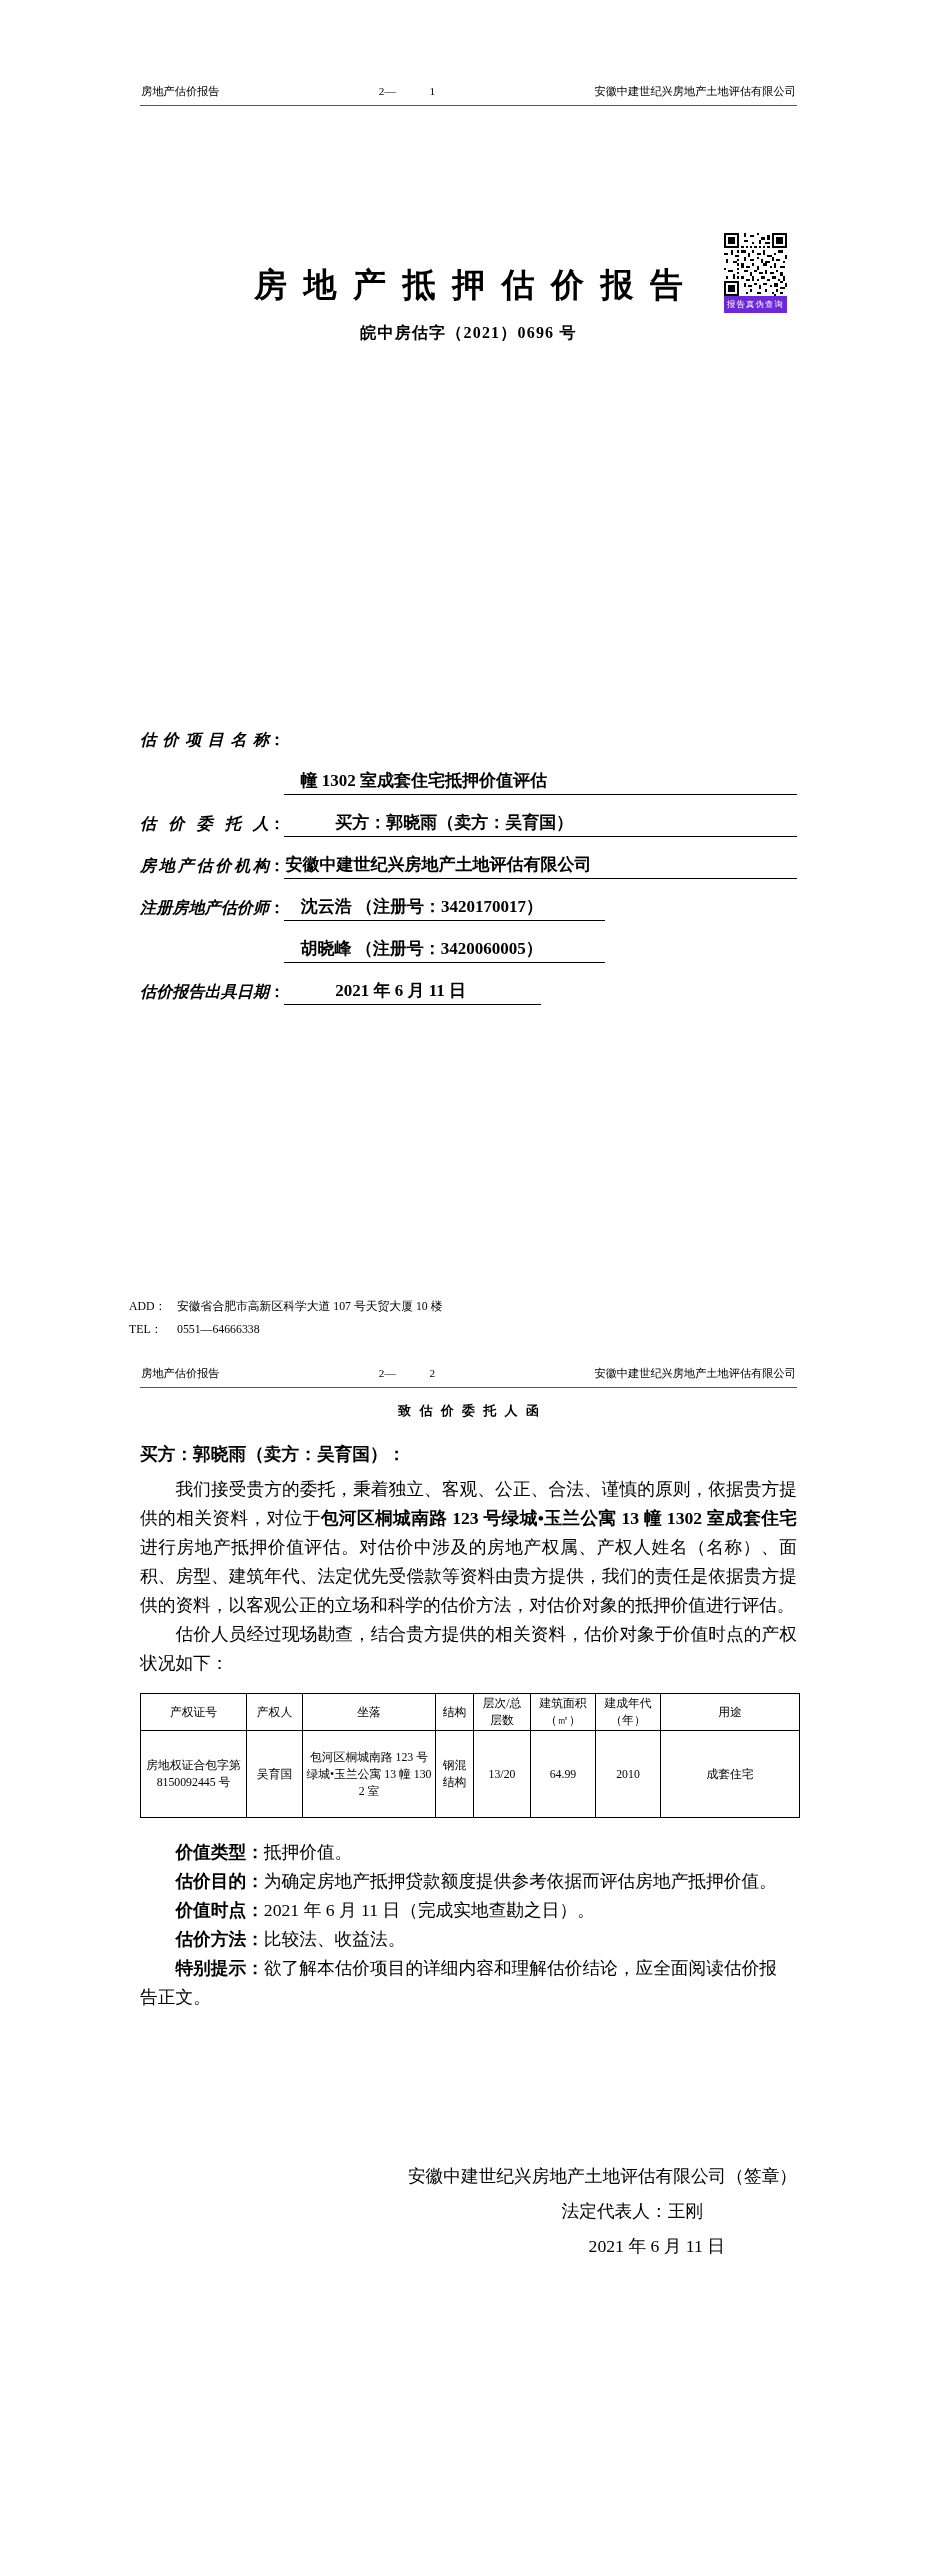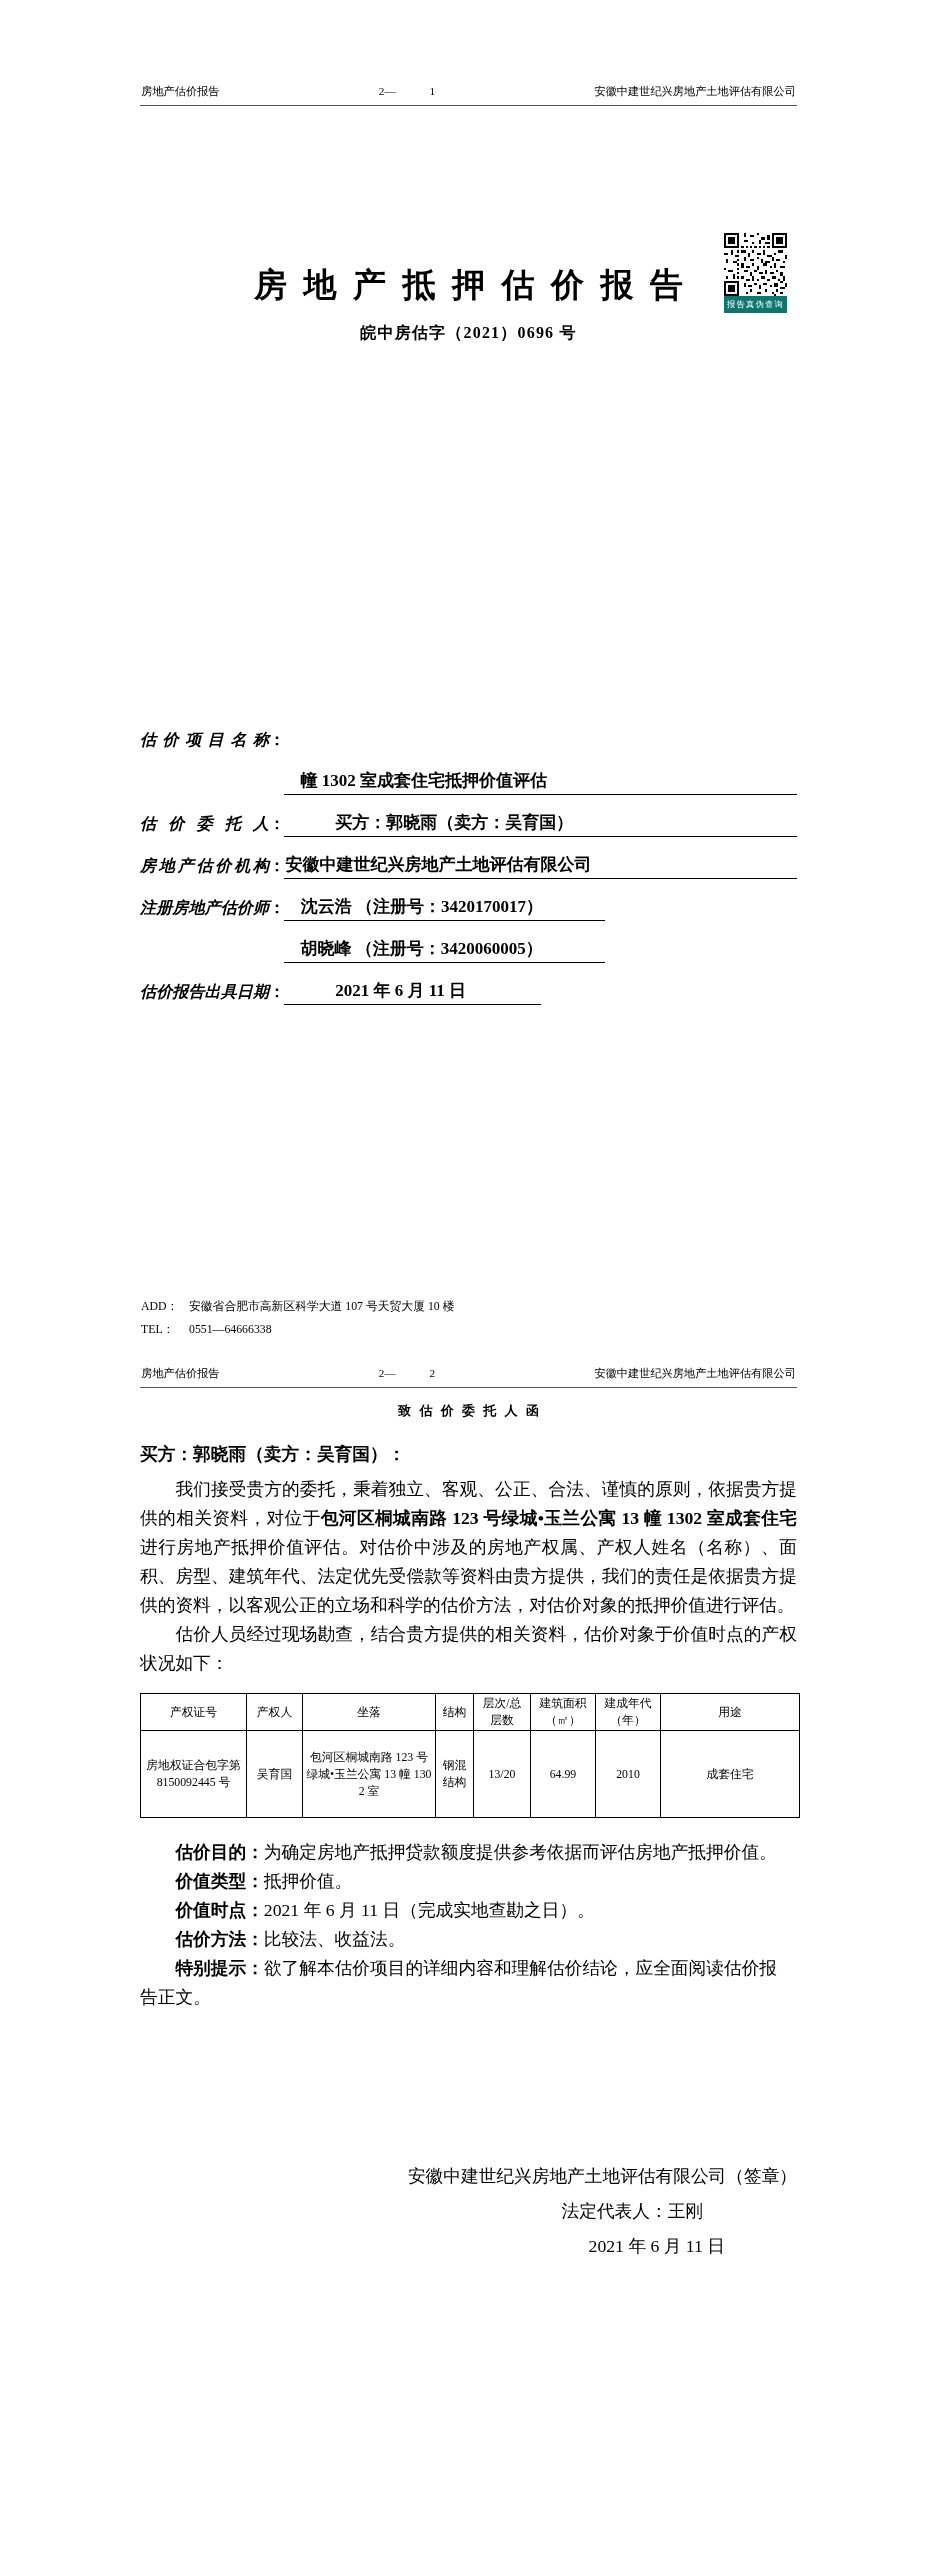--- a/index.html
+++ b/index.html
@@ -19,39 +19,39 @@
     font-size: 11.2px; padding: 0 1.2px 5.9px 1.2px; border-bottom: 0.6px solid #555;
   }
   .page-1 .hdr { margin-top: 84px; }
   .page-2 .hdr { margin-top: 14px; }
   .hdr-center { display: inline-flex; }
   .hdr-pagenum { margin-left: 34px; }
 
   
   .qr-wrap { position: absolute; top: 149px; right: 149px; width: 63px; }
   .qr-svg { display: block; width: 63px; height: 63px; }
-  .qr-caption { background: #0f766e; color: #fff; font-size: 8.3px; text-align: center; padding: 2.9px 0.6px; letter-spacing: 1.2px; }
+  .qr-caption { background: #6d28d9; color: #fff; font-size: 8.3px; text-align: center; padding: 2.9px 0.6px; letter-spacing: 1.2px; }
 
   
   .doc-title { margin-top: 158px; text-align: center; font-size: 33px; font-weight: bold; letter-spacing: 16.5px; padding-left: 16.5px; line-height: 1.3; }
   .report-no { margin-top: 16.5px; text-align: center; font-size: 16px; font-weight: bold; letter-spacing: 1.2px; }
 
   .fields { margin-top: 367px; }
   .frow { display: flex; align-items: flex-end; height: 42px; font-size: 17px; font-weight: bold; }
   .flabel { width: 129px; font-size: 16px; text-align: justify; text-align-last: justify; padding-bottom: 1.8px; font-style: italic; }
   .fcolon { width: 15.3px; font-size: 16px; padding-bottom: 1.8px; }
   .fspacer { width: 144px; }
   .fval { flex: 1 1 auto; border-bottom: 1.2px solid #000; padding: 0 1.2px 2.4px 1.2px; line-height: 1.3; white-space: nowrap; }
   .fval.w545 { flex: none; width: 321px; }
   .fval.w435 { flex: none; width: 257px; }
   .pl-sm { padding-left: 16.5px; }
   .pl-md { padding-left: 51px; }
 
   
-  .ftr { position: absolute; left: 141px; bottom: 11.8px; font-size: 11.8px; line-height: 22.4px; }
+  .ftr { position: absolute; left: 129px; bottom: 11.8px; font-size: 11.8px; line-height: 22.4px; }
   .ftr-label { display: inline-block; width: 48px; }
 
   
   .letter-title { margin-top: 14px; text-align: center; font-size: 13px; font-weight: bold; letter-spacing: 8.3px; padding-left: 8.3px; }
   .salutation { margin-top: 20px; font-size: 17.7px; font-weight: bold; line-height: 29px; }
   .para { font-size: 17.7px; line-height: 29px; text-align: justify; text-indent: 2em; }
   .p1 { margin-top: 5.9px; }
   .b { font-weight: bold; }
 
   .tbl { margin-top: 15.3px; width: 658px; border-collapse: collapse; font-size: 11.8px; text-align: center; table-layout: fixed; }
@@ -302,24 +302,24 @@
         <td>13/20</td>
         <td>64.99</td>
         <td>2010</td>
         <td>成套住宅</td>
       </tr>
     </tbody>
   </table>
 
   <div class="items">
     <p class="para">
+      <span class="b">价值类型：</span><span>抵押价值。</span>
+    </p>
+    <p class="para">
       <span class="b">估价目的：</span><span>为确定房地产抵押贷款额度提供参考依据而评估房地产抵押价值。</span>
-    </p>
-    <p class="para">
-      <span class="b">价值类型：</span><span>抵押价值。</span>
     </p>
     <p class="para">
       <span class="b">价值时点：</span><span>2021 年 6 月 11 日（完成实地查勘之日）。</span>
     </p>
     <p class="para">
       <span class="b">估价方法：</span><span>比较法、收益法。</span>
     </p>
     <p class="para item-notice">
       <span class="b">特别提示：</span><span>欲了解本估价项目的详细内容和理解估价结论，应全面阅读估价报告正文。</span>
     </p>

